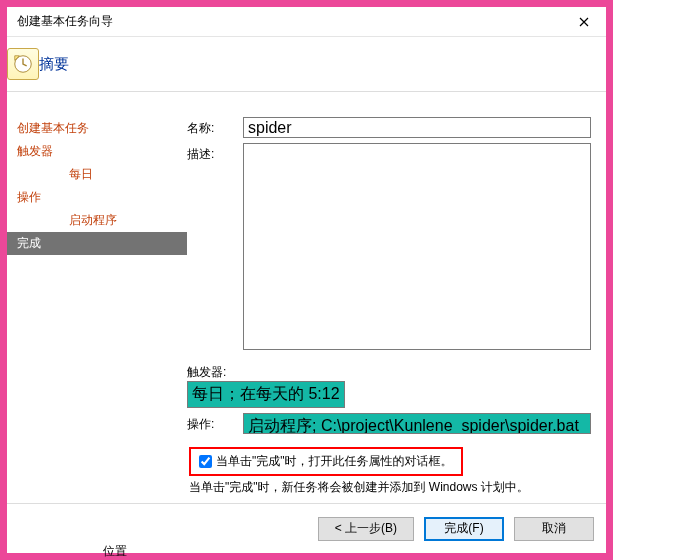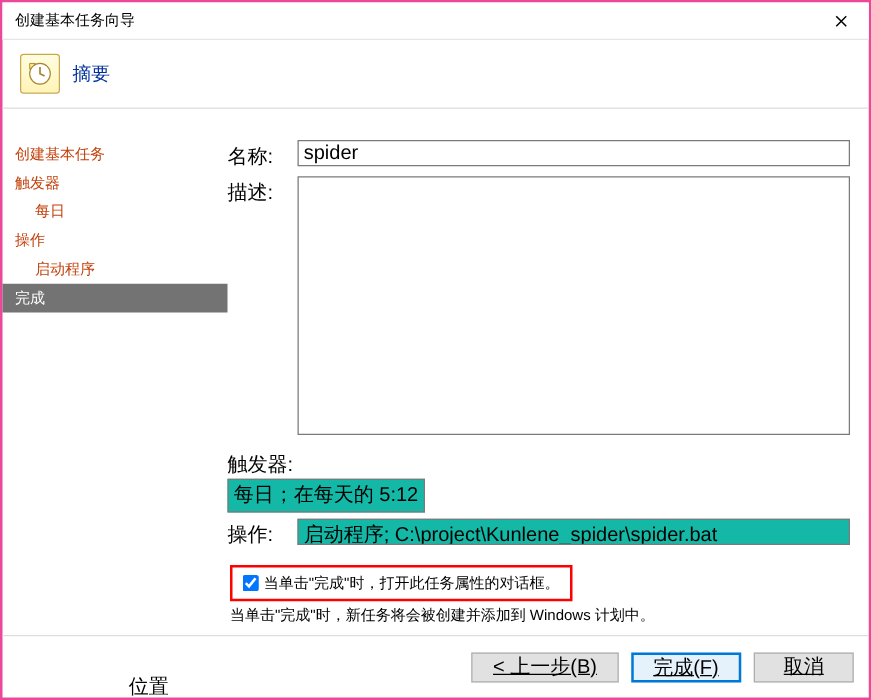--- a/index.html
+++ b/index.html
@@ -1,44 +1,44 @@
 <!DOCTYPE html>
 <html><head>
 <meta charset="utf-8">
 <style>
   * { box-sizing: border-box; margin: 0; padding: 0; }
   body { font-family: "Microsoft YaHei", "Segoe UI", sans-serif; font-size: 12px; background: #fff; width: 697px; height: 560px; overflow: hidden; position: relative; color: #000; }
-  .window { width: 697px; height: 560px; display: flex; flex-direction: column; border: 2px solid #ec4899; }
+  .window { width: 613px; height: 560px; display: flex; flex-direction: column; border: 7px solid #ec4899; }
   .titlebar { height: 30px; display: flex; align-items: center; justify-content: space-between; background: #fff; border-bottom: 1px solid #e5e5e5; padding-left: 10px; }
   .titlebar-title { font-size: 12px; }
   .close-btn { width: 45px; height: 30px; display: flex; align-items: center; justify-content: center; font-size: 14px; cursor: pointer; }
-  .header { height: 55px; display: flex; align-items: center; padding-left: 14px; gap: 10px; border-bottom: 1px solid #ddd; }
+  .header { height: 55px; display: flex; align-items: center; gap: 0; border-bottom: 1px solid #ddd; }
   .header-icon { width: 32px; height: 32px; background: linear-gradient(180deg,#fffde0,#fff4b8); border: 1px solid #c9a84a; border-radius: 3px; display: flex; align-items: center; justify-content: center; position: relative; }
   .header-icon svg { width: 22px; height: 22px; }
   .header-title { font-size: 15px; color: #003399; }
   .body { flex: 1; display: flex; }
   .nav { width: 180px; padding: 25px 0 0 0; }
   .nav-item { height: 23px; display: flex; align-items: center; padding-left: 10px; color: #c2410c; cursor: pointer; }
-  .nav-item.indent { padding-left: 26px; }
+  .nav-item.indent { padding-left: 26px; margin-left: 36px; }
   .nav-item.selected { background: #737373; color: #fff; }
   .content { flex: 1; padding: 25px 15px 0 0; display: flex; flex-direction: column; }
   .form-row { display: flex; align-items: flex-start; margin-bottom: 5px; }
   .form-row.mt { margin-top: 6px; flex-direction: column; }
-  .form-label { width: 56px; text-align: left; padding-top: 3px; color: #000; font-size: 16px; }
+  .form-label { width: 56px; text-align: left; padding-top: 3px; color: #000; font-size: 12px; }
   .input-text { flex: 1; height: 21px; border: 1px solid #7a7a7a; padding: 0 4px; font-size: 16px; font-family: inherit; }
   .textarea-desc { flex: 1; height: 207px; border: 1px solid #7a7a7a; padding: 2px 4px; font-size: 12px; font-family: inherit; resize: none; }
   .readonly-field { flex: 1; height: 21px; border: 1px solid #7a7a7a; padding: 2px 4px; font-size: 16px; background: #14b8a6; white-space: nowrap; overflow: hidden; }
   .check-row { margin-top: 8px; padding-left: 2px; display: flex; align-items: center; gap: 5px; }
   .check-row input { width: 13px; height: 13px; }
   .highlight-box { border: 2px solid #ff0000; padding: 4px 8px; display: inline-flex; align-items: center; gap: 4px; }
   .note-text { padding-left: 2px; margin-top: 3px; color: #000; font-size: 12px; }
   .footer { height: 50px; border-top: 1px solid #ddd; display: flex; align-items: center; justify-content: flex-end; gap: 10px; padding-right: 12px; }
-  .btn { min-width: 80px; height: 24px; padding: 0 16px; background: #e1e1e1; border: 1px solid #adadad; font-size: 16px; font-family: inherit; cursor: pointer; text-decoration: underline; }
+  .btn { min-width: 80px; height: 24px; padding: 0 16px; background: #e1e1e1; border: 1px solid #adadad; font-size: 12px; font-family: inherit; cursor: pointer; }
   .btn.default { border: 2px solid #0078d7; background: #e5f1fb; }
-  .bottom-strip { position: absolute; left: 103px; bottom: 0px; font-size: 16px; color: #000; }
+  .bottom-strip { position: absolute; left: 103px; bottom: 0px; font-size: 12px; color: #000; }
 </style>
 </head>
 <body>
 
 <div class="window">
 
   <div class="titlebar">
     <span class="titlebar-title">创建基本任务向导</span>
     <div class="close-btn">
       <svg width="10" height="10" viewBox="0 0 10 10">

